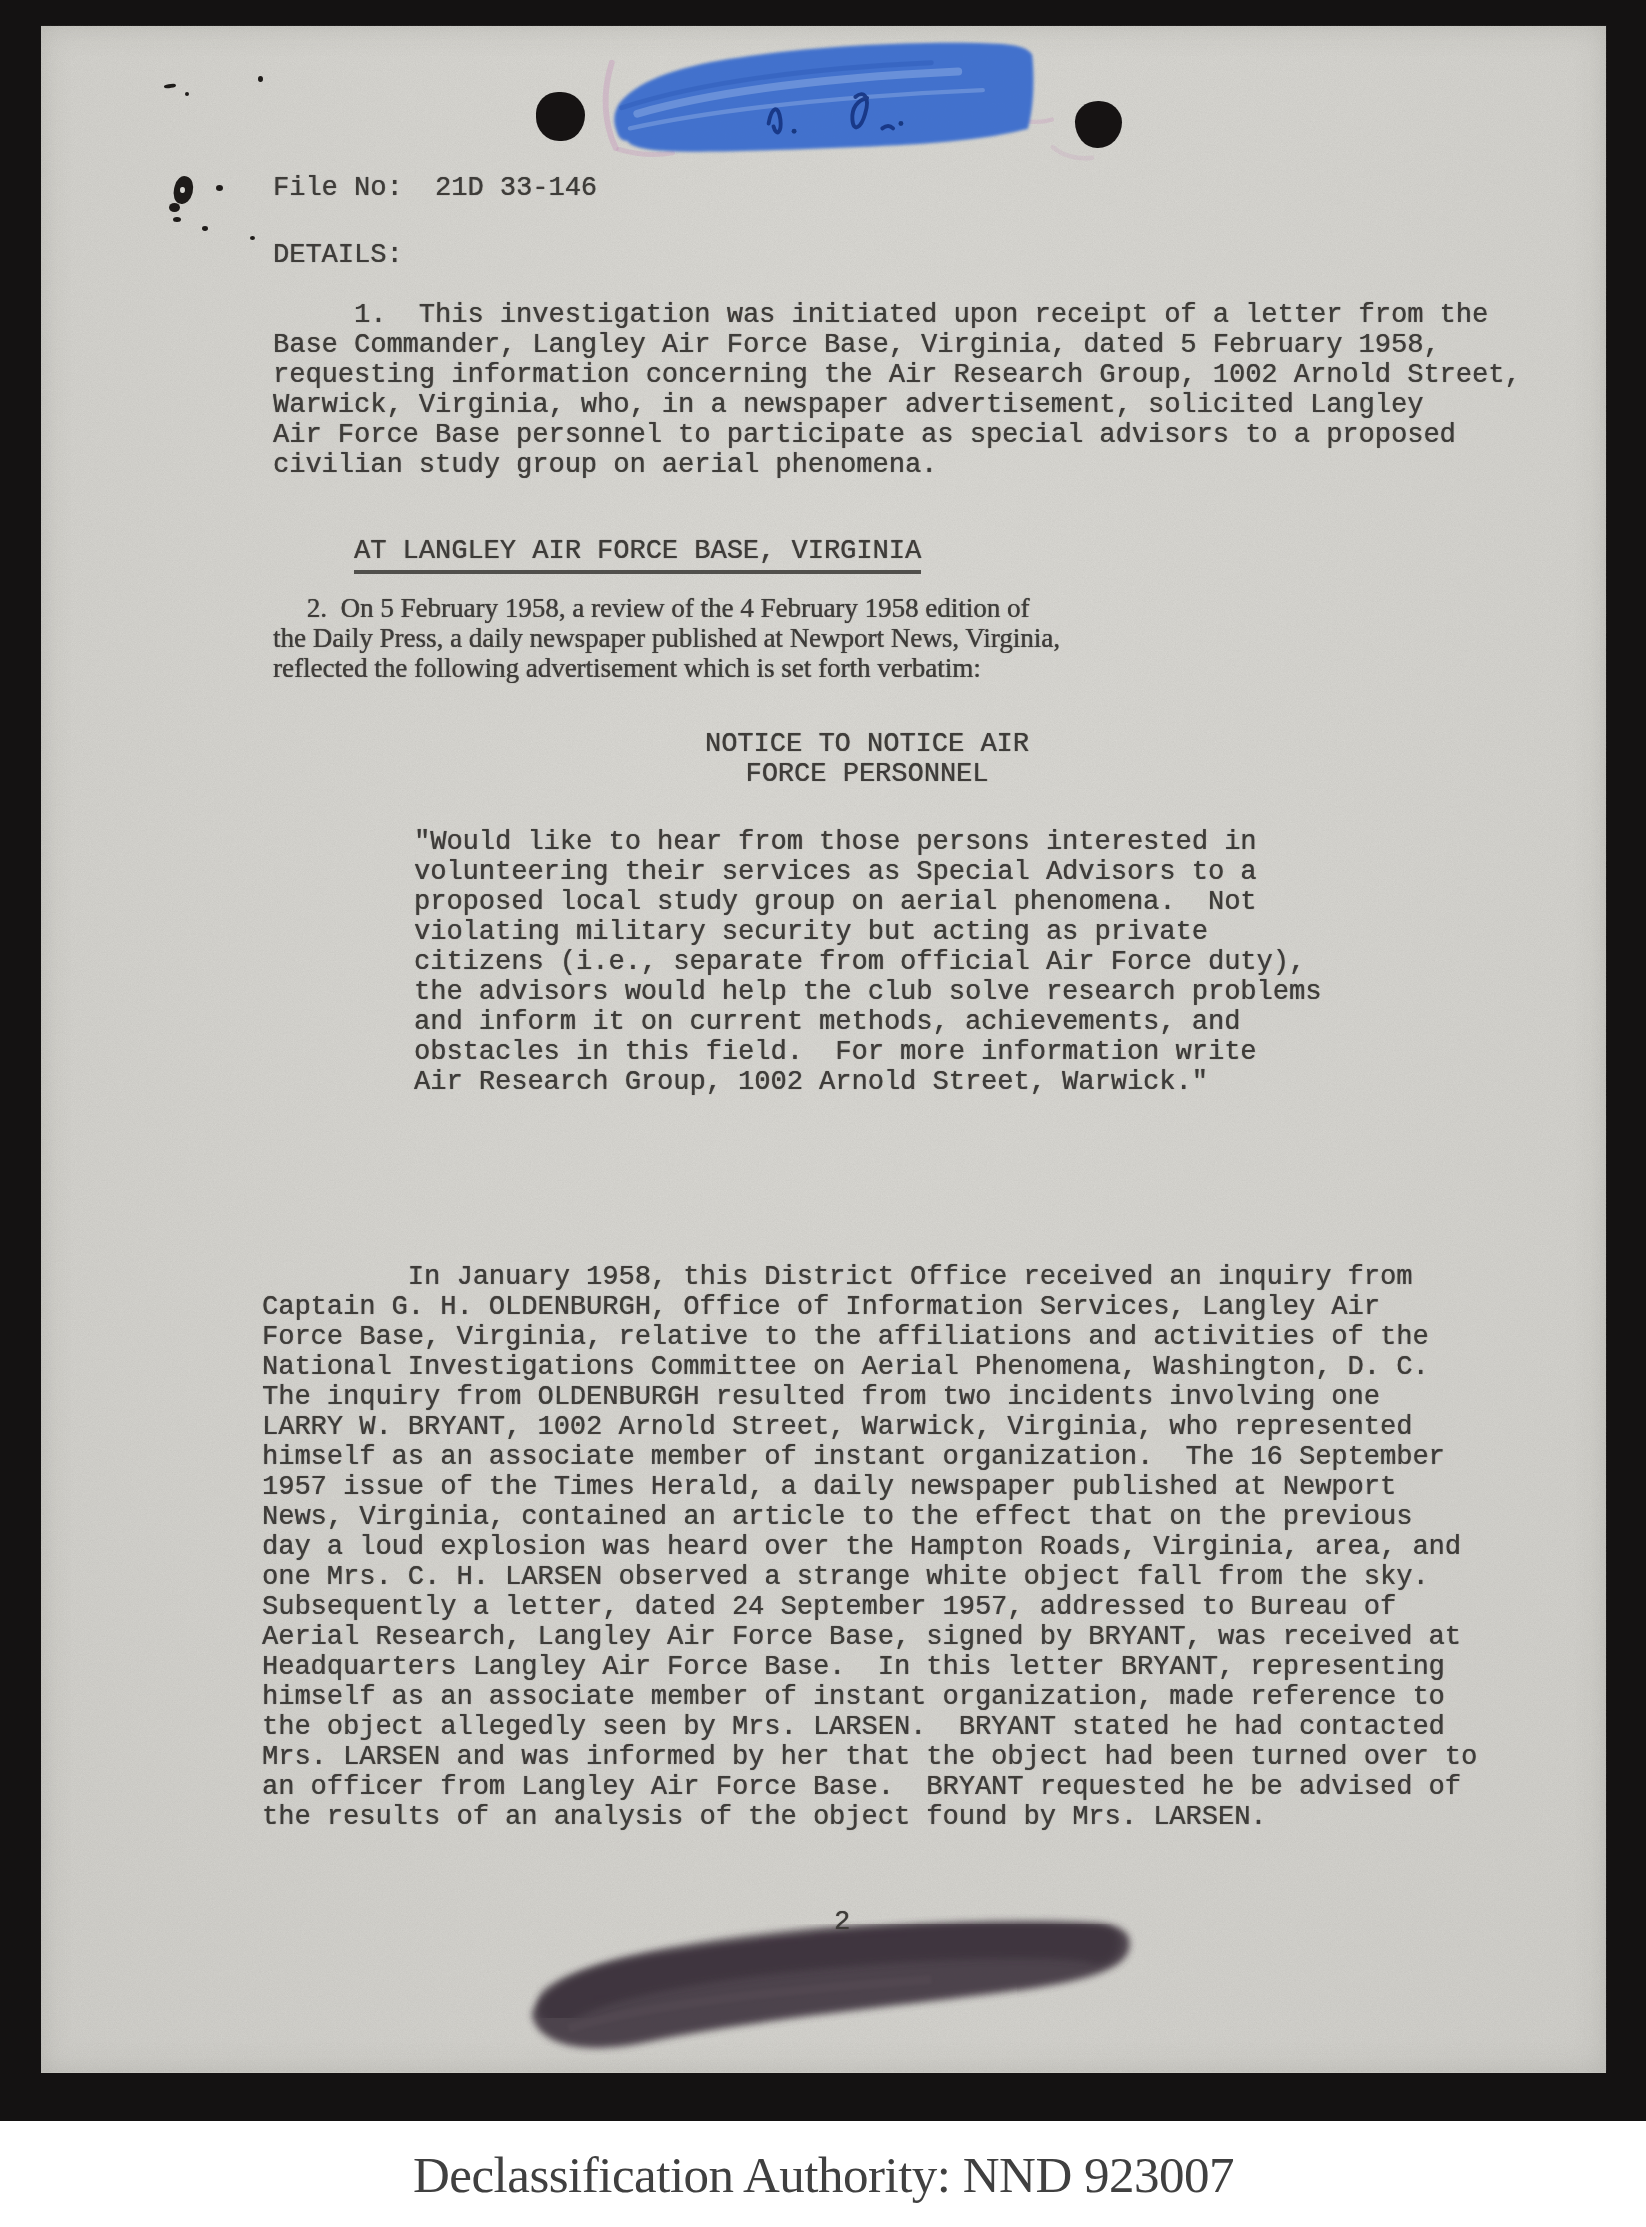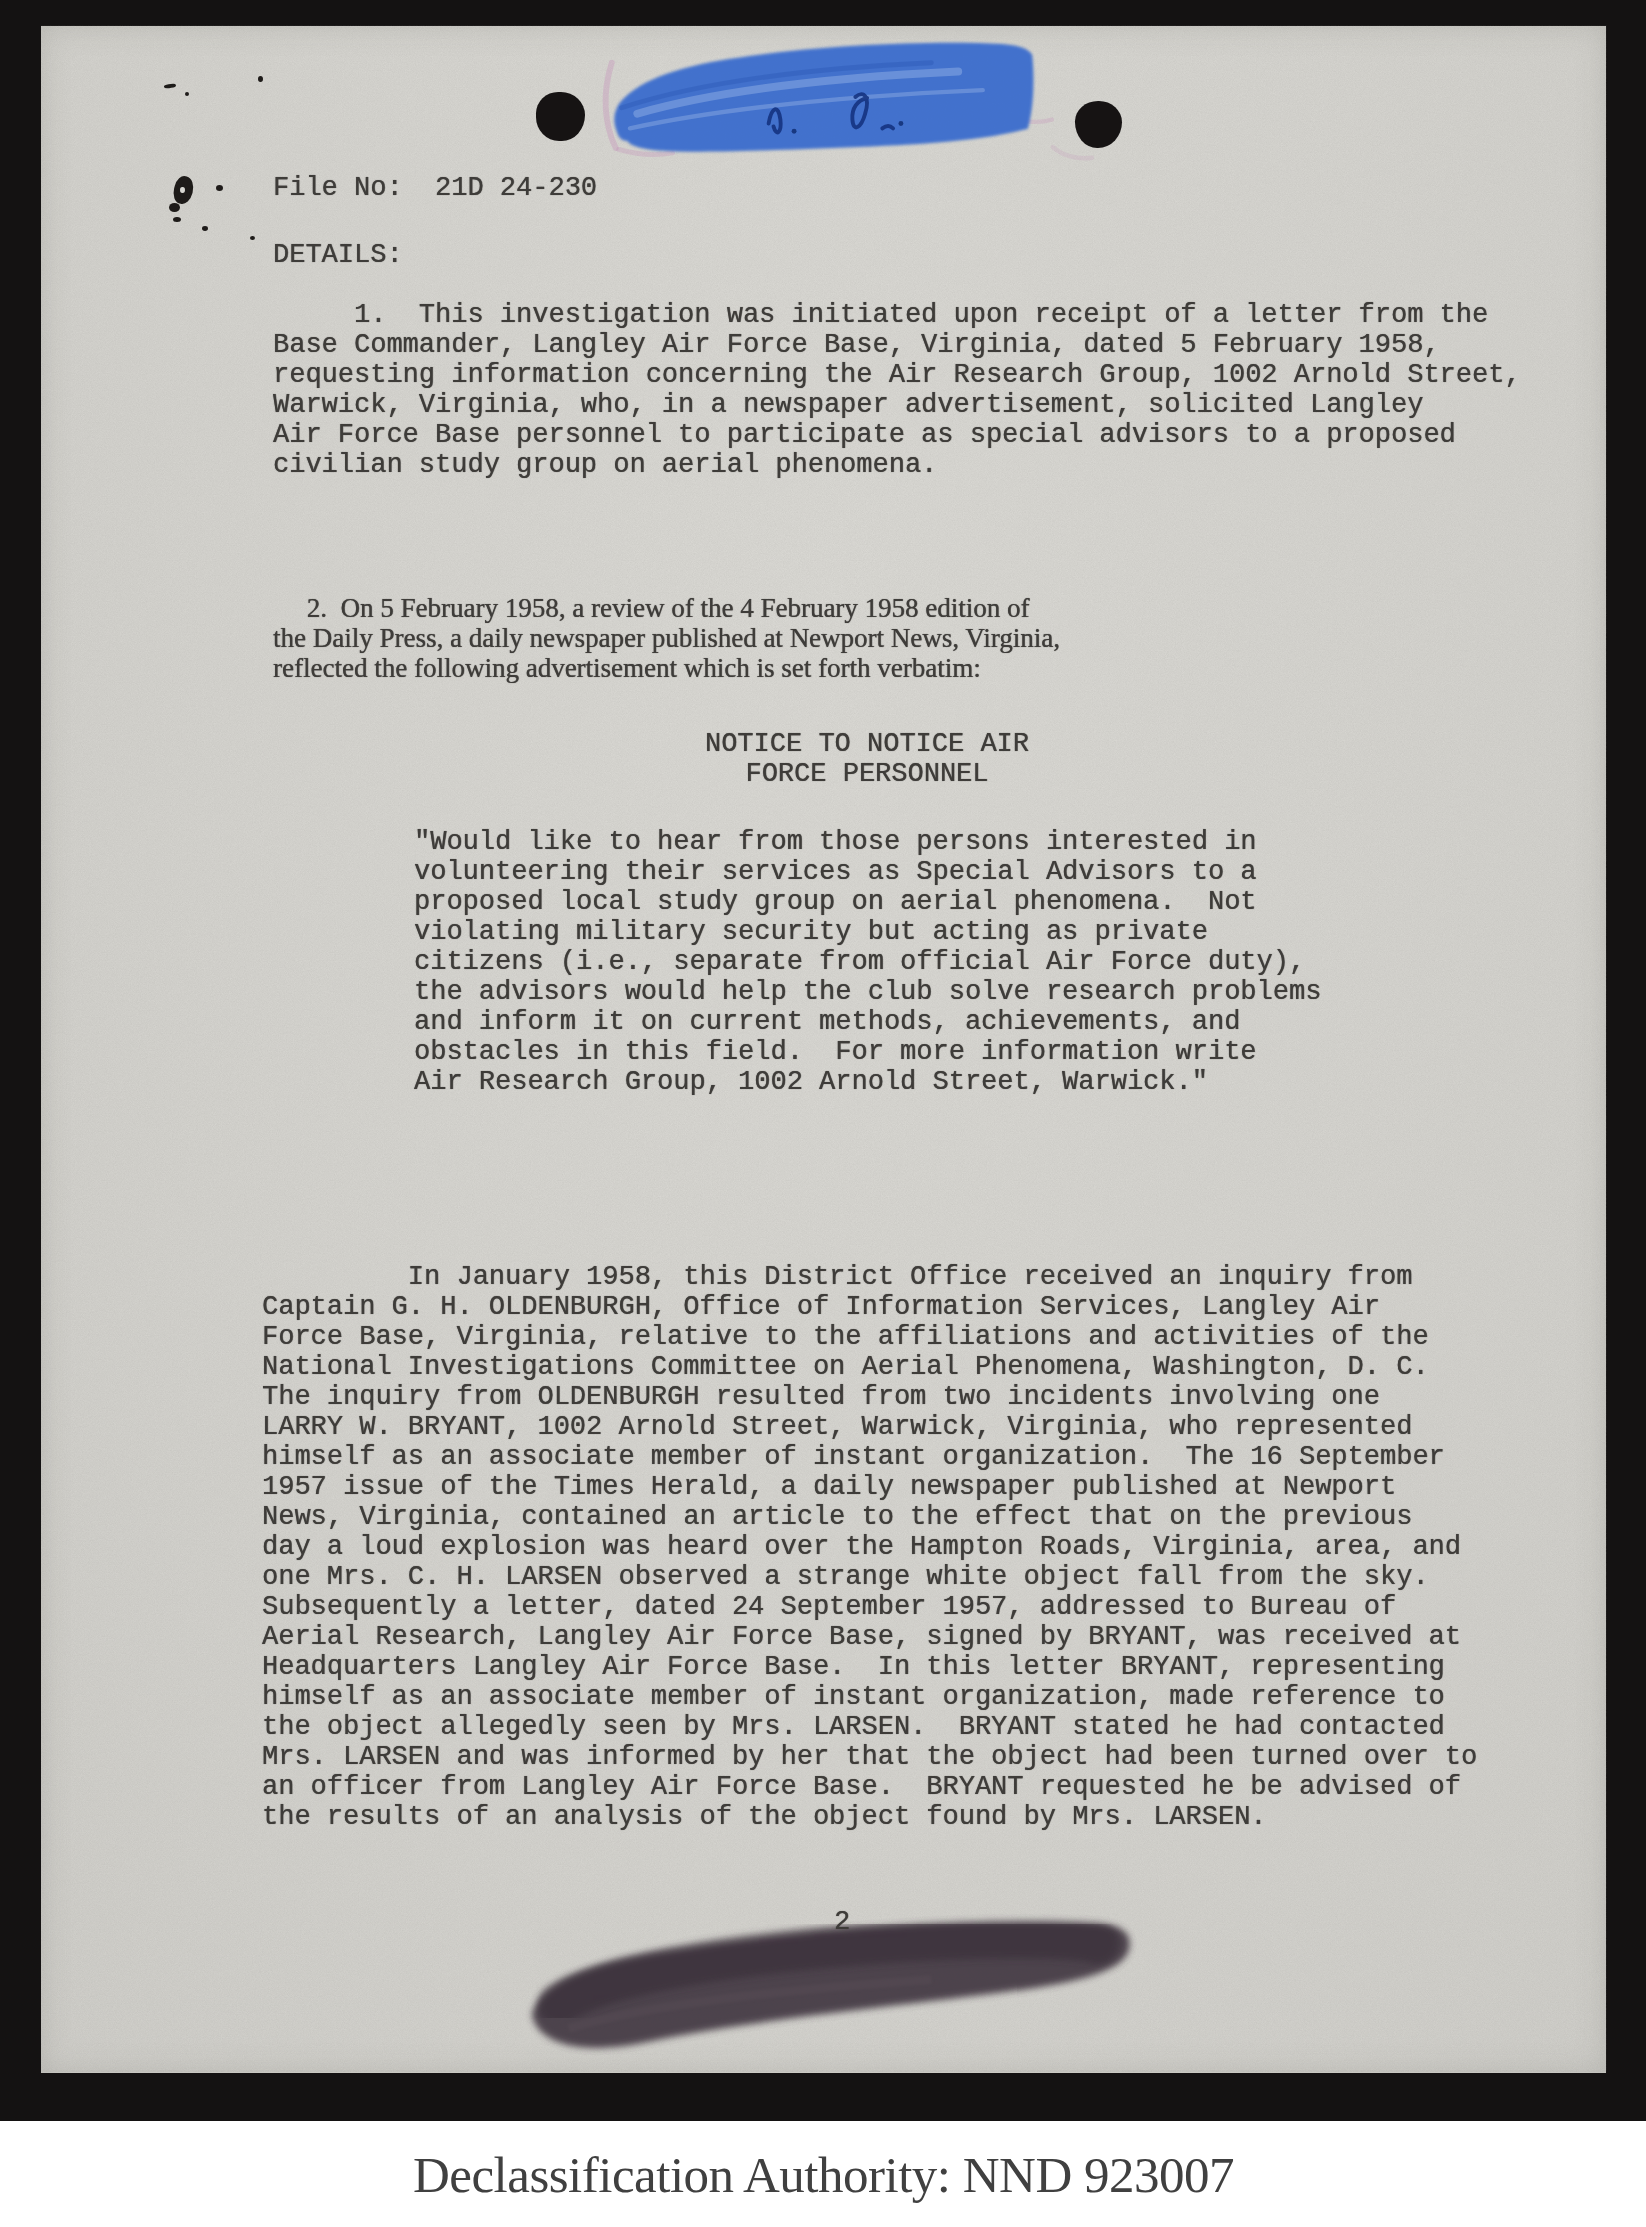--- a/index.html
+++ b/index.html
@@ -118,28 +118,29 @@
   <div class="speck sp1b"></div>
   <div class="speck sp2"></div>
   <div class="speck sp3"></div>
   <div class="speck sp4"></div>
   <div class="speck sp5"></div>
   <div class="speck sp6"></div>
   <div class="speck sp7"></div>
   <div class="speck sp8"></div>
   <div class="speck sp9"></div>
 
-  <div class="tw tw-fileno">File No:  21D 24-230</div>
+  <div class="tw tw-fileno">File No:  21D 33-146</div>
   <div class="tw tw-details">DETAILS:</div>
   <div class="tw tw-para1">     1.  This investigation was initiated upon receipt of a letter from the
 Base Commander, Langley Air Force Base, Virginia, dated 5 February 1958,
 requesting information concerning the Air Research Group, 1002 Arnold Street,
 Warwick, Virginia, who, in a newspaper advertisement, solicited Langley
 Air Force Base personnel to participate as special advisors to a proposed
 civilian study group on aerial phenomena.</div>
+  <div class="tw tw-heading">AT LANGLEY AIR FORCE BASE, VIRGINIA</div>
   <div class="tw tw-para2">     2.  On 5 February 1958, a review of the 4 February 1958 edition of
 the Daily Press, a daily newspaper published at Newport News, Virginia,
 reflected the following advertisement which is set forth verbatim:</div>
   <div class="tw tw-notice">NOTICE TO NOTICE AIR
 FORCE PERSONNEL</div>
   <div class="tw tw-quote">"Would like to hear from those persons interested in
 volunteering their services as Special Advisors to a
 proposed local study group on aerial phenomena.  Not
 violating military security but acting as private
 citizens (i.e., separate from official Air Force duty),

